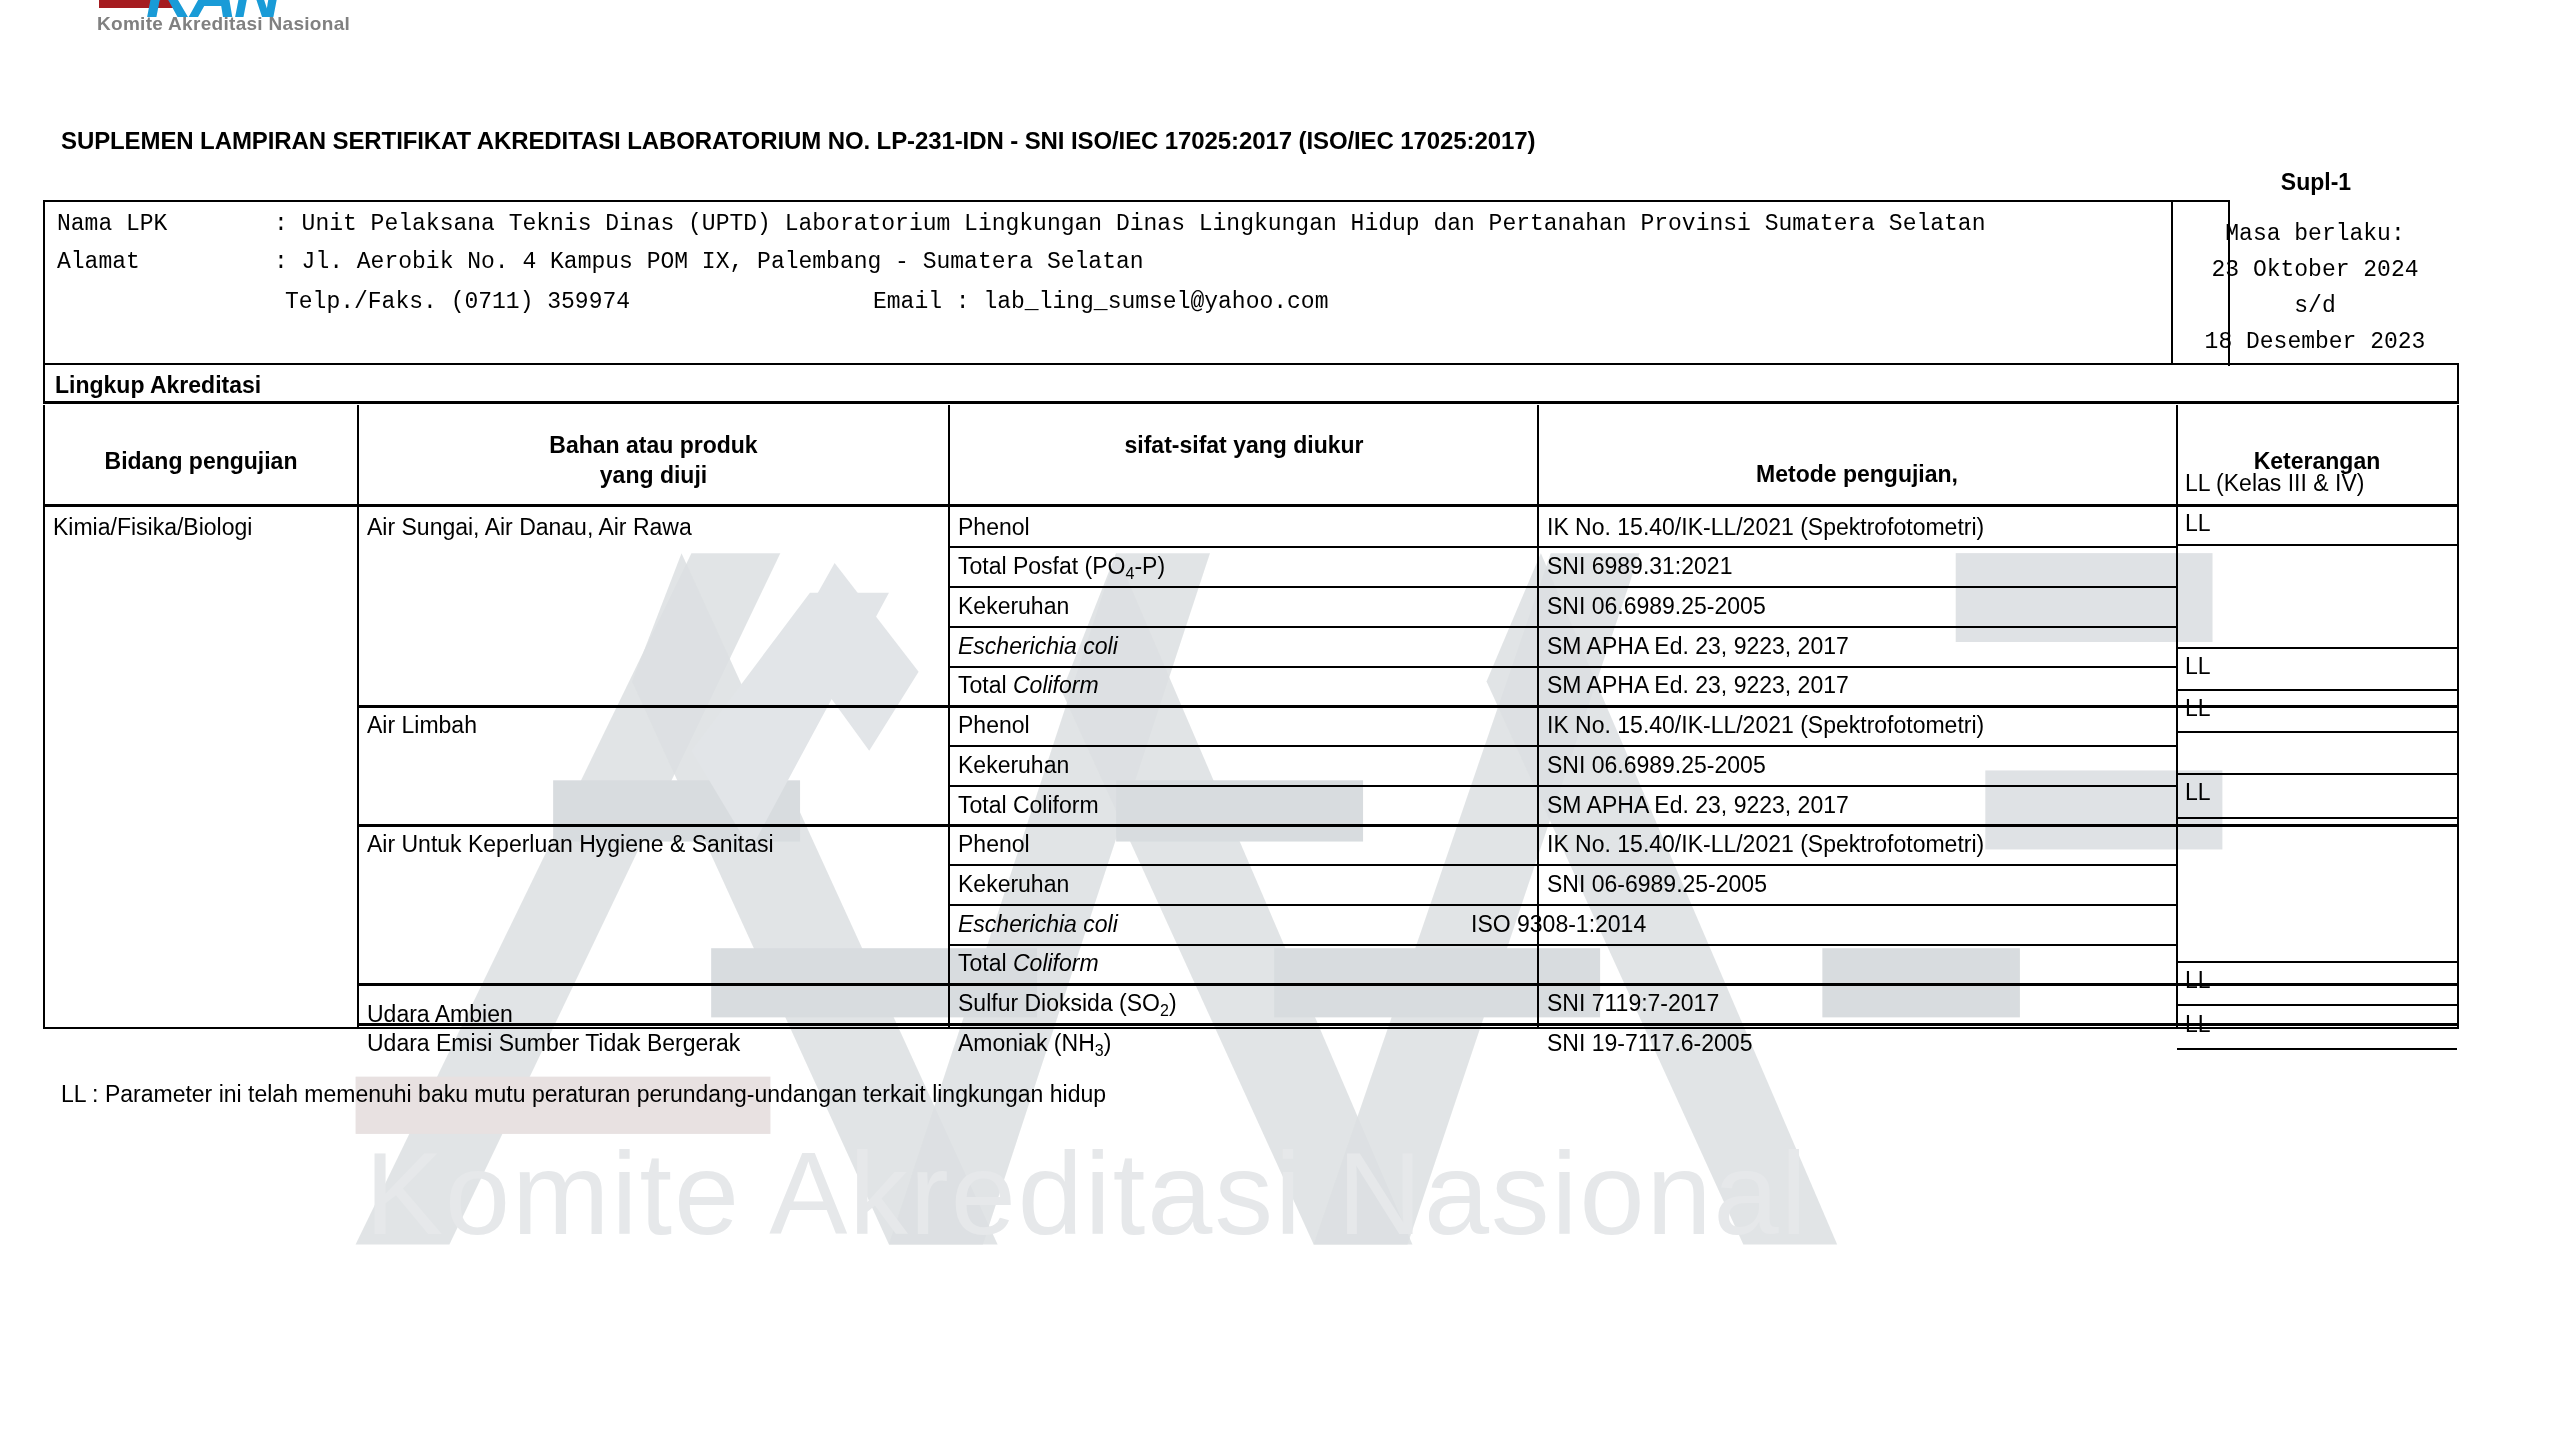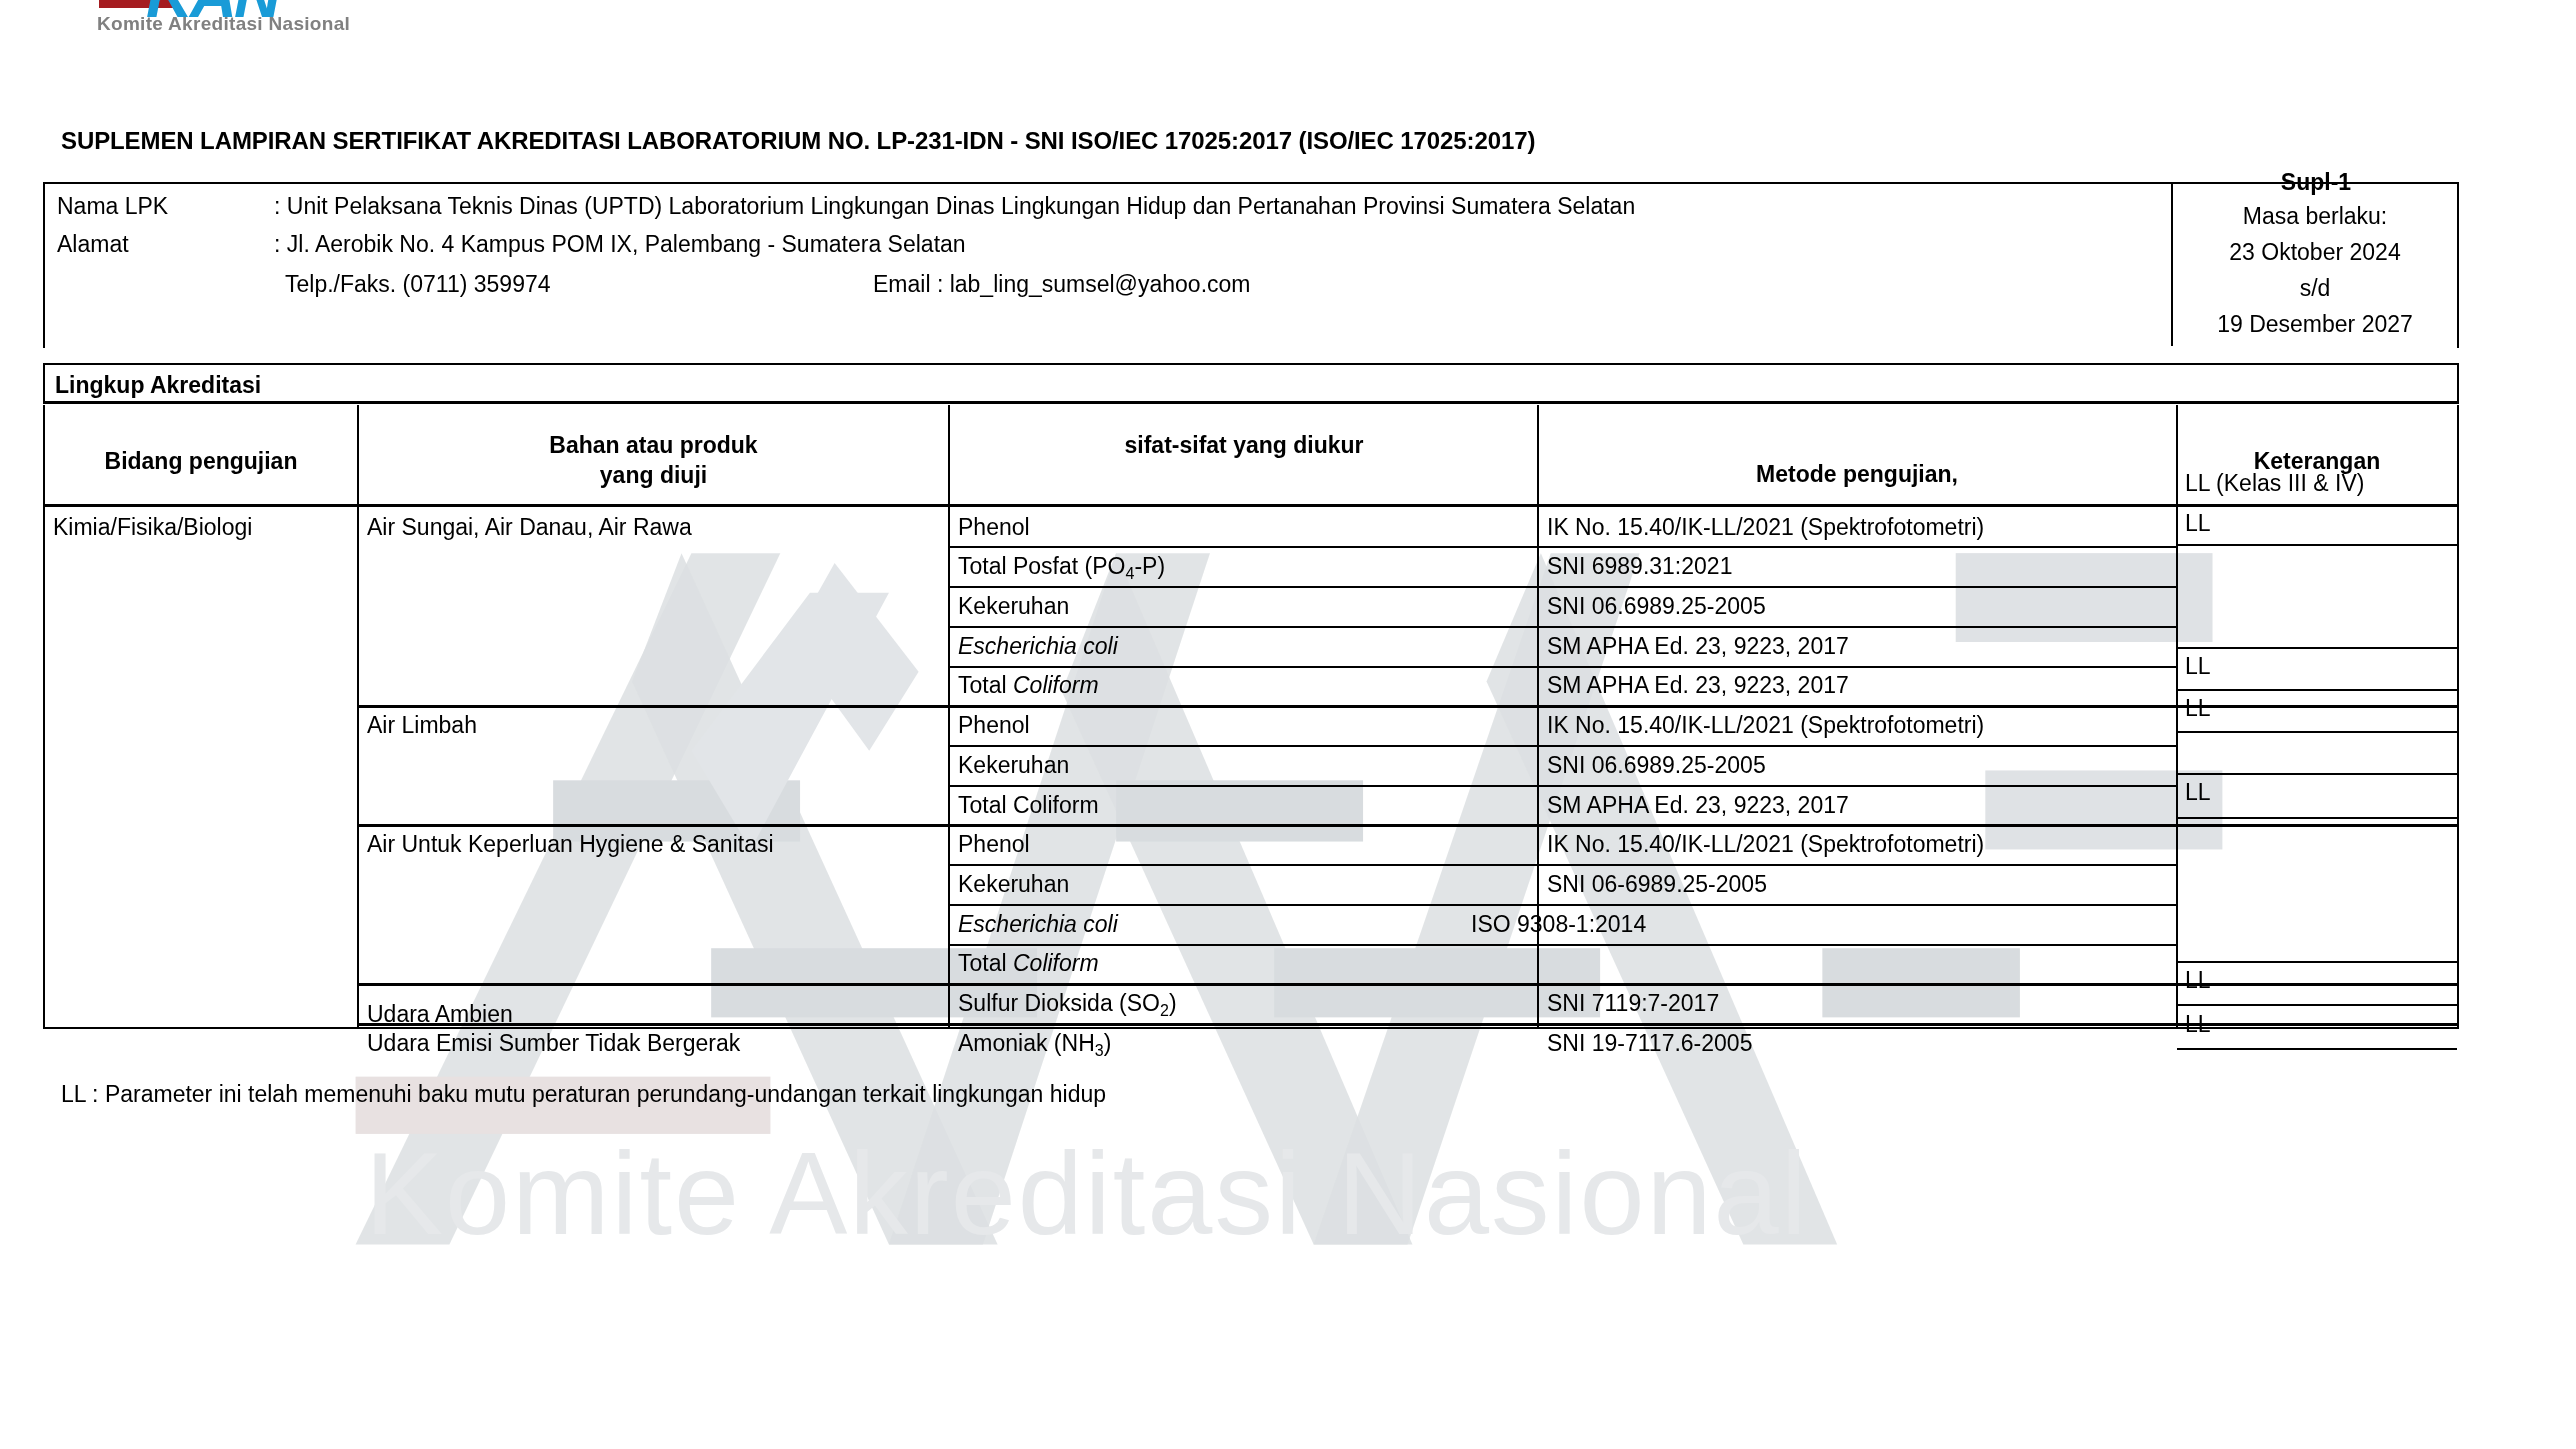--- a/index.html
+++ b/index.html
@@ -103,25 +103,26 @@
     width: 178px;
     text-align: center;
     font-size: 23px;
     font-weight: bold;
   }
 
   
   #info-box {
     position: absolute;
     left: 43px;
-    top: 182px;
-    width: 2416px;
+    top: 200px;
+    width: 2187px;
     height: 166px;
     border: 2px solid #000;
     border-bottom: none;
+    font-family: Liberation Mono, monospace;
   }
   #info-left {
     position: absolute;
     left: 0; top: 0;
     width: 2126px; height: 162px;
   }
   .inf-label { position: absolute; font-size: 23px; white-space: nowrap; }
   .inf-val   { position: absolute; font-size: 23px; white-space: nowrap; }
 
   #info-right {
@@ -254,21 +255,21 @@
         <span class="inf-val" style="left:229px; top:9px;">: Unit Pelaksana Teknis Dinas (UPTD) Laboratorium Lingkungan Dinas Lingkungan Hidup dan Pertanahan Provinsi Sumatera Selatan</span>
         <span class="inf-label" style="left:12px; top:47px;">Alamat</span>
         <span class="inf-val" style="left:229px; top:47px;">: Jl. Aerobik No. 4 Kampus POM IX, Palembang - Sumatera Selatan</span>
         <span class="inf-val" style="left:240px; top:87px;">Telp./Faks. (0711) 359974</span>
         <span class="inf-val" style="left:828px; top:87px;">Email : lab_ling_sumsel@yahoo.com</span>
       </div>
       <div id="info-right">
         <div>Masa berlaku:</div>
         <div>23 Oktober 2024</div>
         <div>s/d</div>
-        <div>19 Desember 2027</div>
+        <div>18 Desember 2023</div>
       </div>
     </div>
 
     <div id="lingkup">
       <span>Lingkup Akreditasi</span>
     </div>
 
     <div id="tbl">
       <div class="tbl-outer-l"></div>
       <div class="tbl-outer-r"></div>

